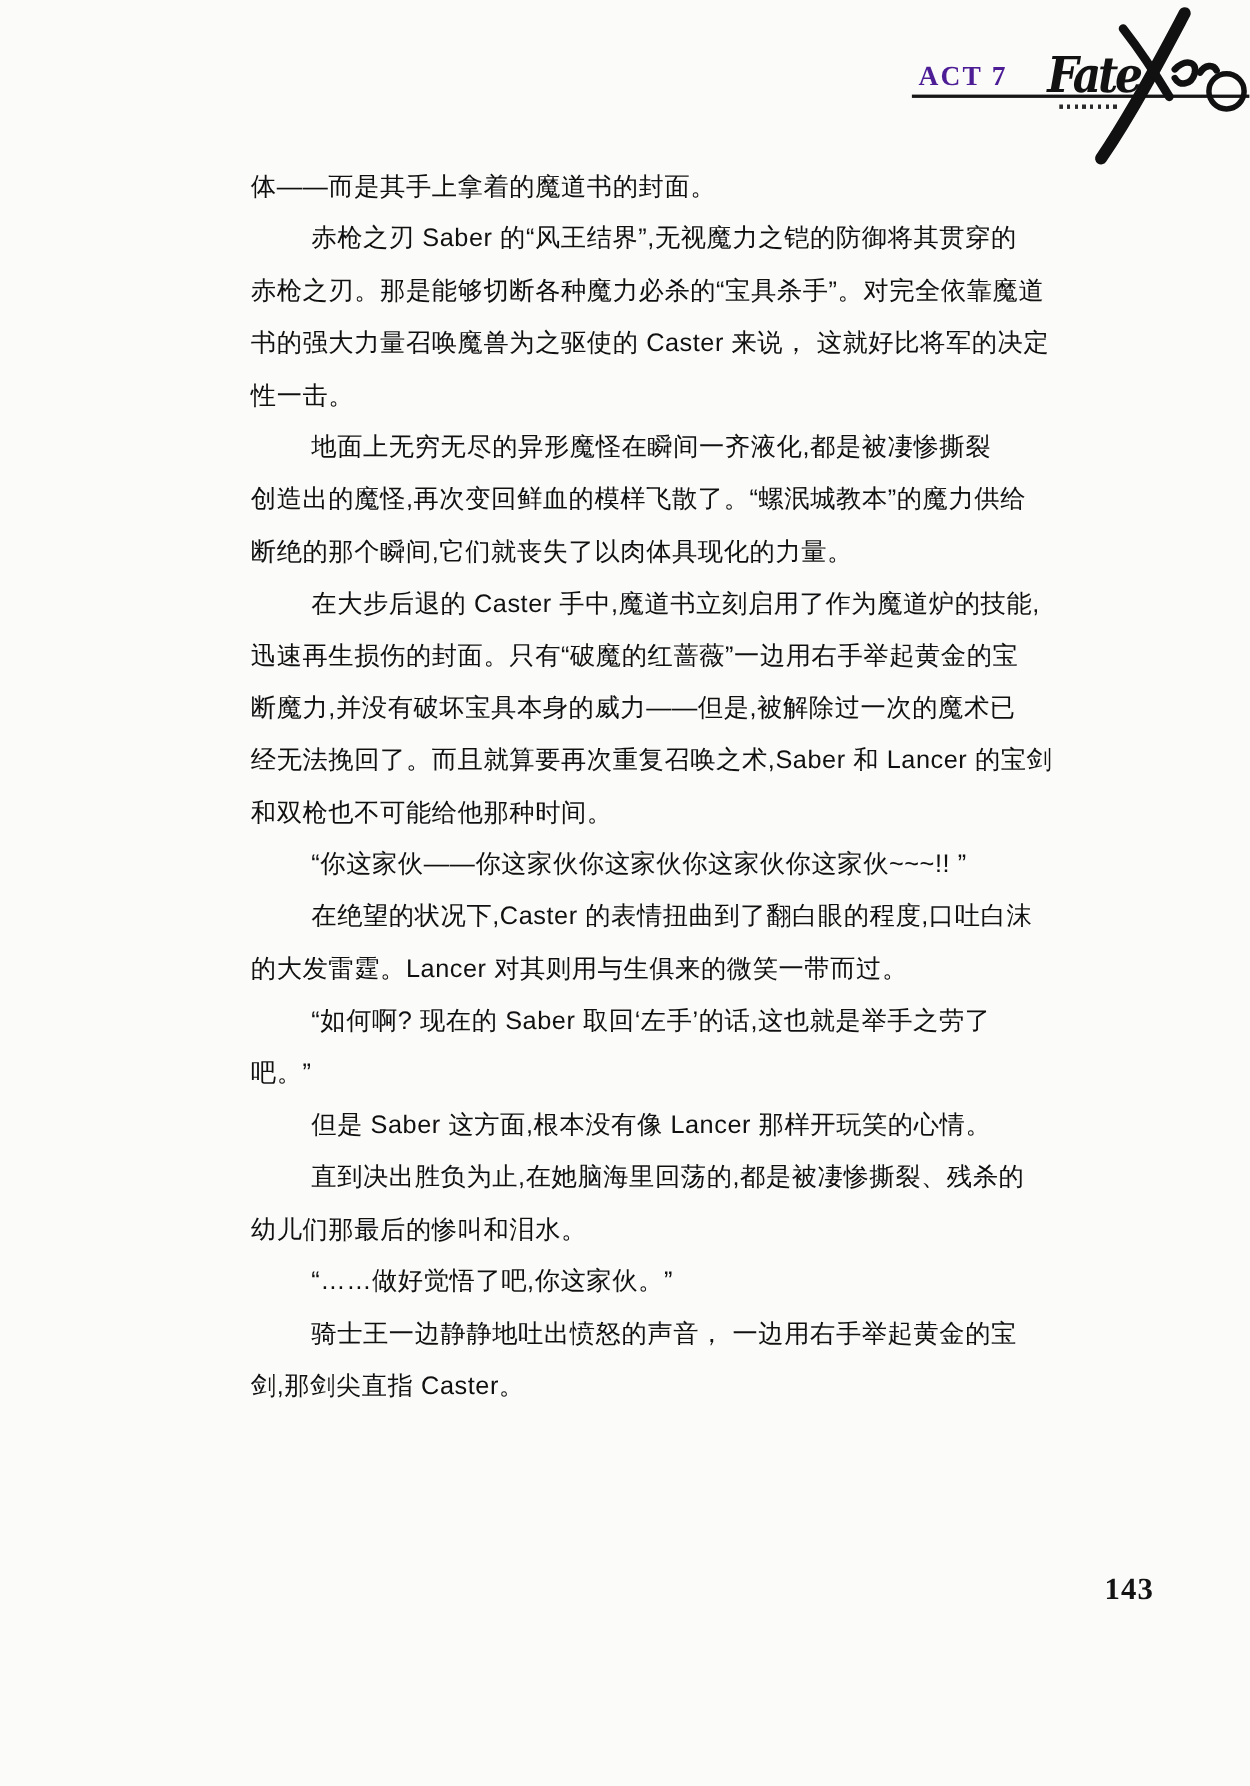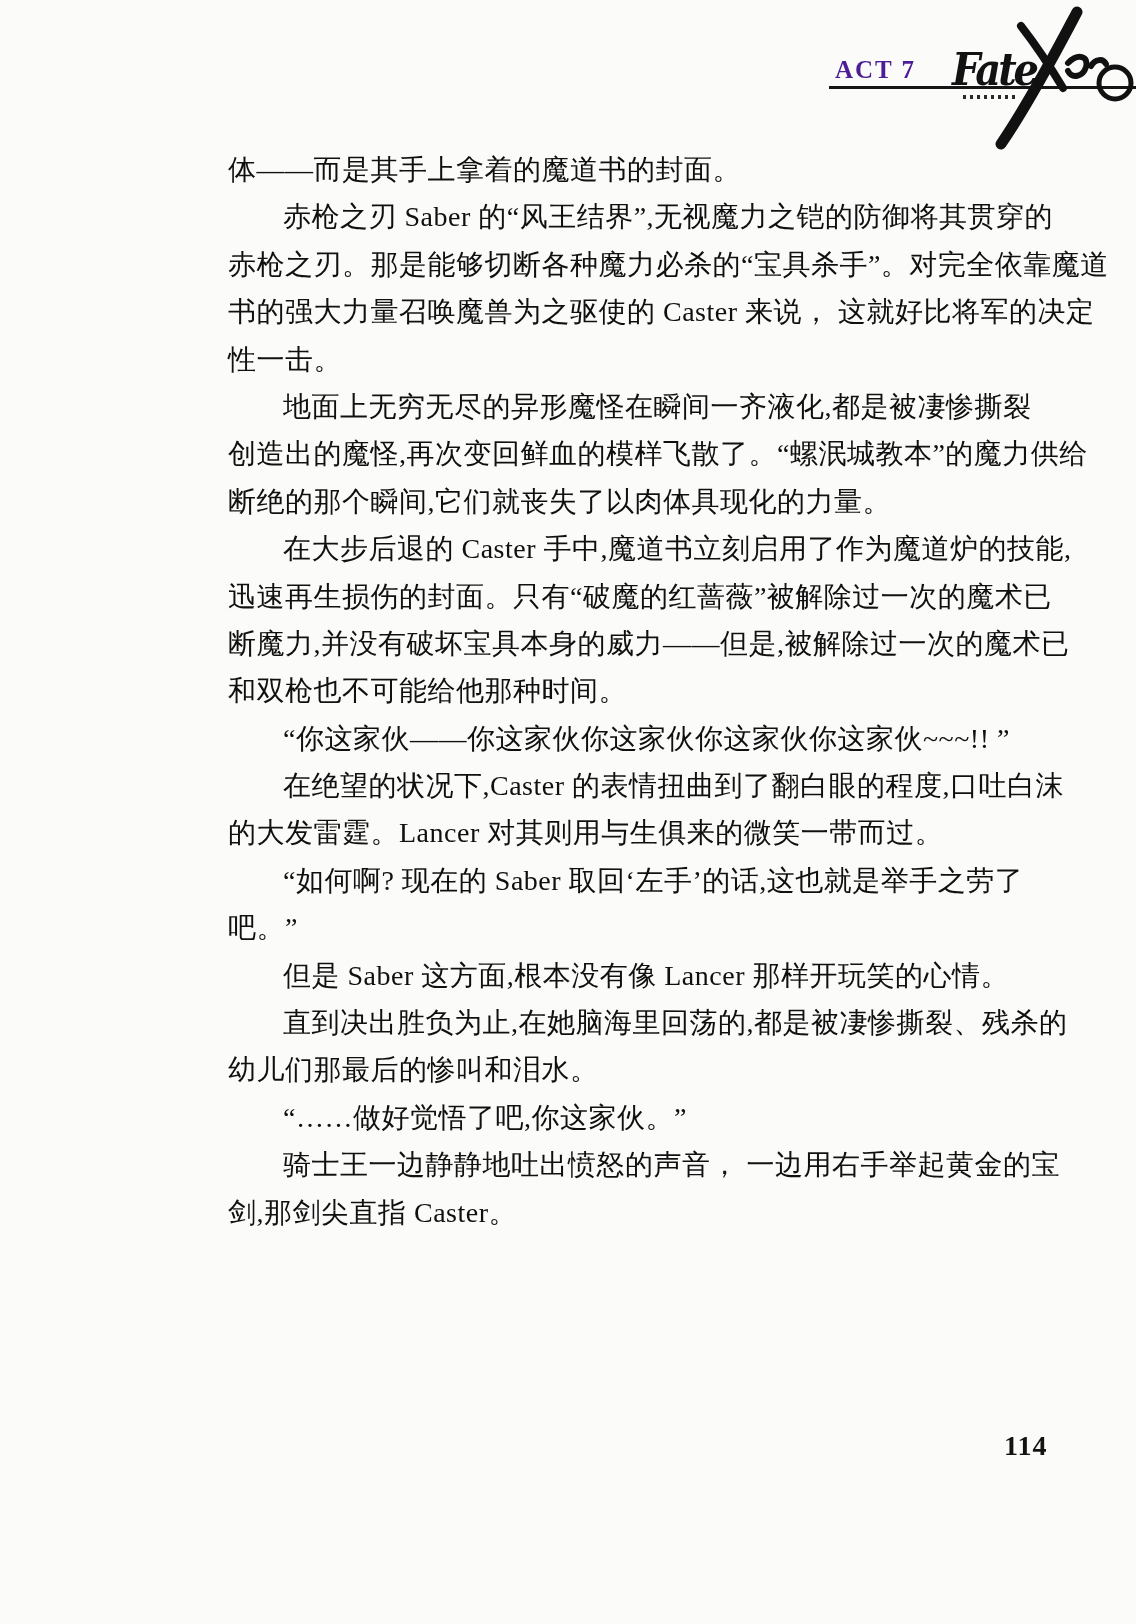--- a/index.html
+++ b/index.html
@@ -74,25 +74,25 @@
   
   .content {
     position: absolute;
     left: 228px;
     top: 146px;
     width: 820px;
   }
   .line {
     height: 47.4px;
     line-height: 47.4px;
-    font-size: 28px;
+    font-size: 23px;
     letter-spacing: 0.5px;
     white-space: pre;
     color: #101010;
-    font-family: Liberation Serif, serif;
+    font-family: Liberation Sans, sans-serif;
   }
   .line.indent {
     padding-left: 55px;
   }
   
   .page-number {
     position: absolute;
     left: 1004px;
     top: 1430px;
     font-size: 28px;
@@ -125,31 +125,32 @@
   <div class="content">
     <div class="line">体——而是其手上拿着的魔道书的封面。</div>
     <div class="line indent">赤枪之刃 Saber 的“风王结界”,无视魔力之铠的防御将其贯穿的</div>
     <div class="line">赤枪之刃。那是能够切断各种魔力必杀的“宝具杀手”。对完全依靠魔道</div>
     <div class="line">书的强大力量召唤魔兽为之驱使的 Caster 来说， 这就好比将军的决定</div>
     <div class="line">性一击。</div>
     <div class="line indent">地面上无穷无尽的异形魔怪在瞬间一齐液化,都是被凄惨撕裂</div>
     <div class="line">创造出的魔怪,再次变回鲜血的模样飞散了。“螺泯城教本”的魔力供给</div>
     <div class="line">断绝的那个瞬间,它们就丧失了以肉体具现化的力量。</div>
     <div class="line indent">在大步后退的 Caster 手中,魔道书立刻启用了作为魔道炉的技能,</div>
-    <div class="line">迅速再生损伤的封面。只有“破魔的红蔷薇”被解除过一次的魔术已</div>
+    <div class="line">迅速再生损伤的封面。只有“破魔的红蔷薇”一边用右手举起黄金的宝</div>
     <div class="line">断魔力,并没有破坏宝具本身的威力——但是,被解除过一次的魔术已</div>
+    <div class="line">经无法挽回了。而且就算要再次重复召唤之术,Saber 和 Lancer 的宝剑</div>
     <div class="line">和双枪也不可能给他那种时间。</div>
     <div class="line indent">“你这家伙——你这家伙你这家伙你这家伙你这家伙~~~!! ”</div>
     <div class="line indent">在绝望的状况下,Caster 的表情扭曲到了翻白眼的程度,口吐白沫</div>
     <div class="line">的大发雷霆。Lancer 对其则用与生俱来的微笑一带而过。</div>
     <div class="line indent">“如何啊? 现在的 Saber 取回‘左手’的话,这也就是举手之劳了</div>
     <div class="line">吧。”</div>
     <div class="line indent">但是 Saber 这方面,根本没有像 Lancer 那样开玩笑的心情。</div>
     <div class="line indent">直到决出胜负为止,在她脑海里回荡的,都是被凄惨撕裂、残杀的</div>
     <div class="line">幼儿们那最后的惨叫和泪水。</div>
     <div class="line indent">“……做好觉悟了吧,你这家伙。”</div>
     <div class="line indent">骑士王一边静静地吐出愤怒的声音， 一边用右手举起黄金的宝</div>
     <div class="line">剑,那剑尖直指 Caster。</div>
   </div>
 
-  <div class="page-number">114</div>
+  <div class="page-number">143</div>
 
 </div>
 
 </body></html>

